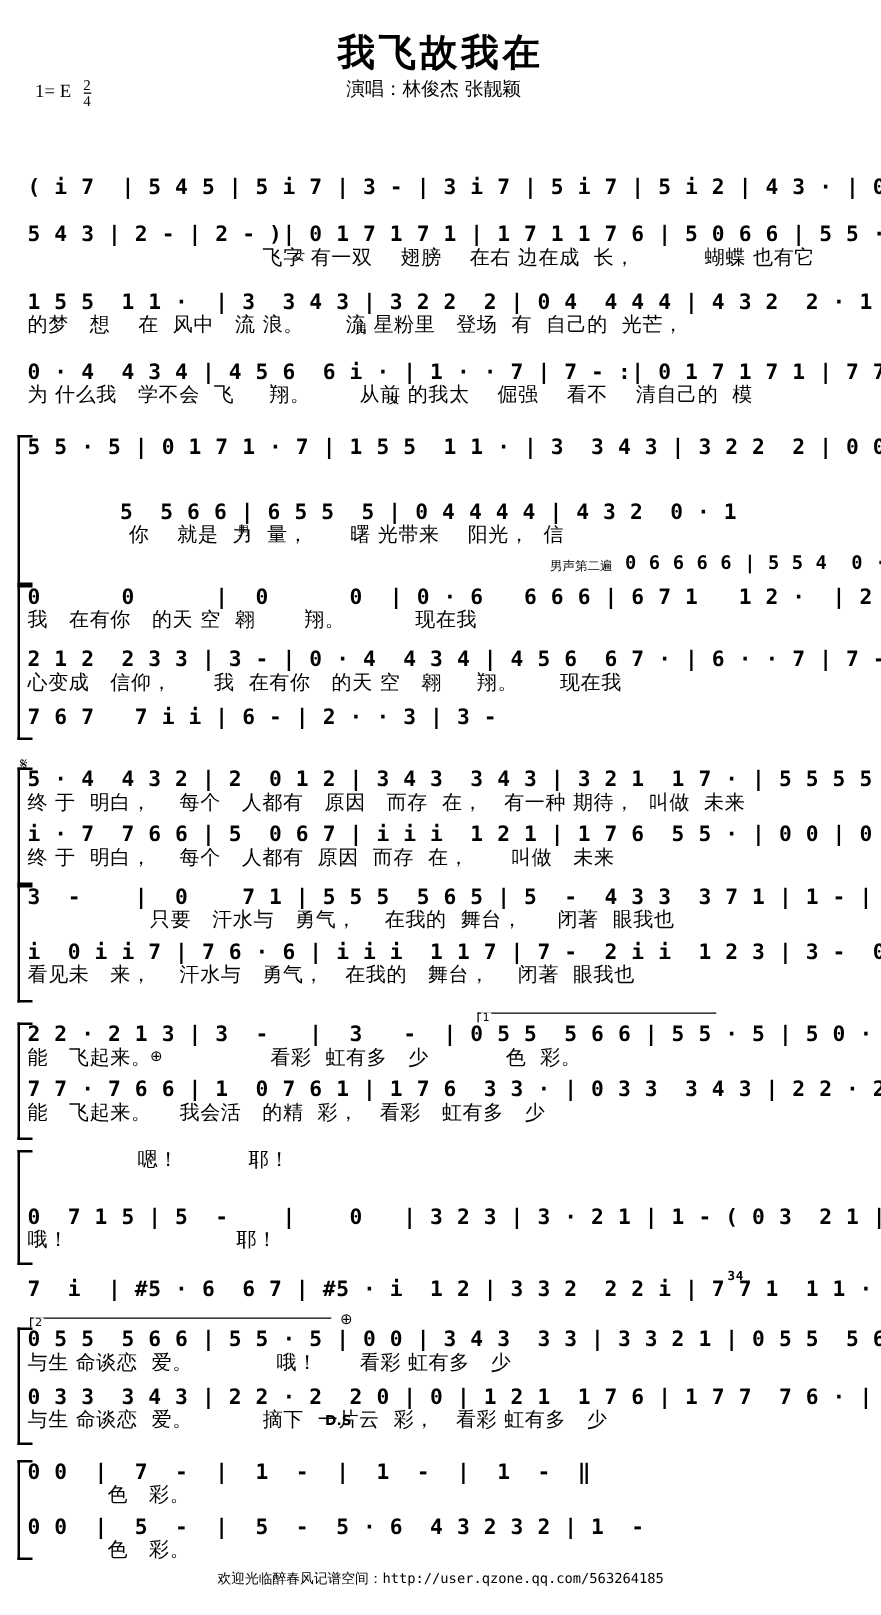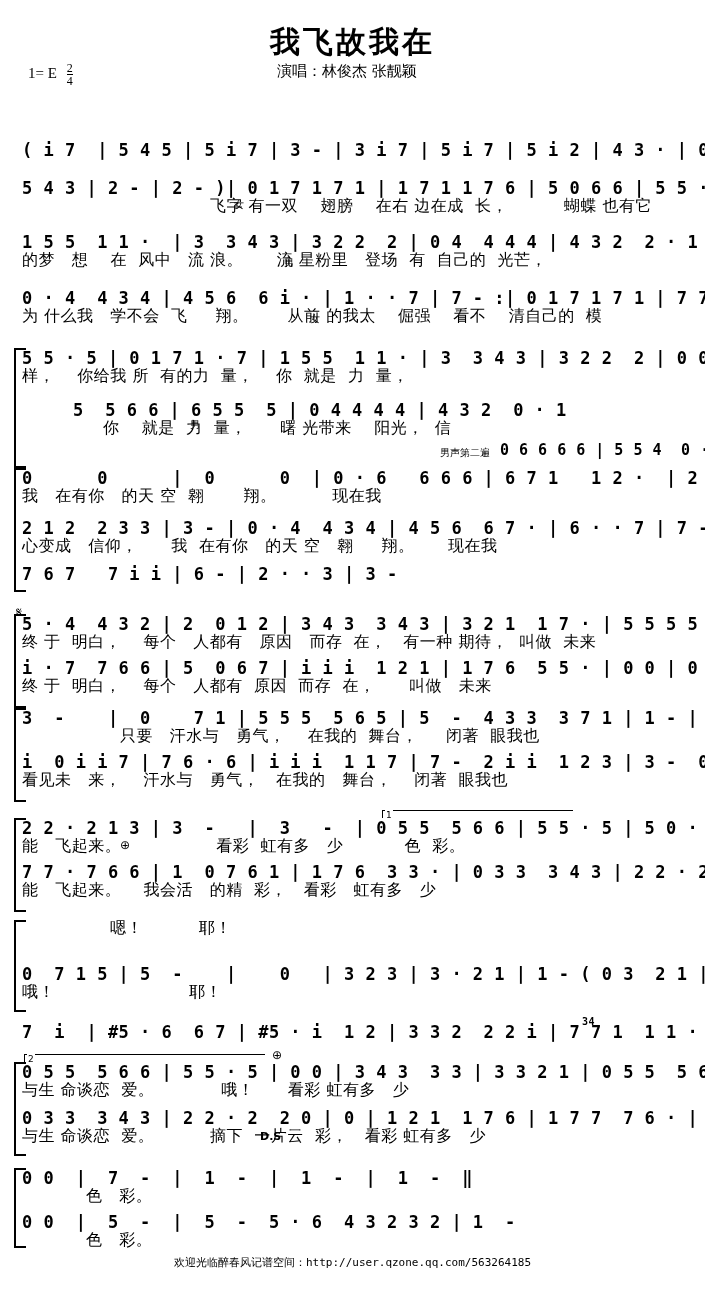--- a/index.html
+++ b/index.html
@@ -151,24 +151,23 @@
 
   <div class="sys" style="top:288px;">
     <div class="notes">0 · 4  4 3 4 | 4 5 6  6 i · | 1 · · 7 | 7 - :| 0 1 7 1 7 1 | 7 7 1 1 7 6 | 5 5 5 5 6 6</div>
     <div class="lyric">为 什么我   学不会  飞     翔。       从前 的我太    倔强    看不    清自己的  模</div>
   </div>
   <div class="tag" style="position:absolute;left:288px;top:312px;">女</div>
 
   <div class="brace" style="top:348px;height:116px;"></div>
   <div class="sys" style="top:348px;">
     <div class="notes">5 5 · 5 | 0 1 7 1 · 7 | 1 5 5  1 1 · | 3  3 4 3 | 3 2 2  2 | 0 0 | 0 0</div>
-    <div class="lyric">样，    你给我 所  有的力  量，    你  就是  力  量，</div>
   </div>
   <div class="sys" style="top:400px;">
-    <div class="notes" style="padding-left:73px;">5  5 6 6 | 6 5 5  5 | 0 4 4 4 4 | 4 3 2  0 · 1</div>
+    <div class="notes" style="padding-left:96px;">5  5 6 6 | 6 5 5  5 | 0 4 4 4 4 | 4 3 2  0 · 1</div>
     <div class="lyric" style="padding-left:103px;">你    就是  力  量，      曙 光带来    阳光，  信</div>
   </div>
   <div class="tag" style="position:absolute;left:168px;top:418px;">男</div>
   <div class="tag" style="position:absolute;left:418px;top:446px;">男声第二遍</div>
   <div class="notes small" style="position:absolute;left:500px;top:440px;padding-left:0;">0 6 6 6 6 | 5 5 4  0 · 6</div>
 
   <div class="brace" style="top:468px;height:120px;"></div>
   <div class="sys" style="top:468px;">
     <div class="notes">0      0      |  0      0  | 0 · 6   6 6 6 | 6 7 1   1 2 ·  | 2  -  | 3  -  | 0  3 3 4</div>
     <div class="lyric" style="">我   在有你   的天 空  翱       翔。          现在我</div>

